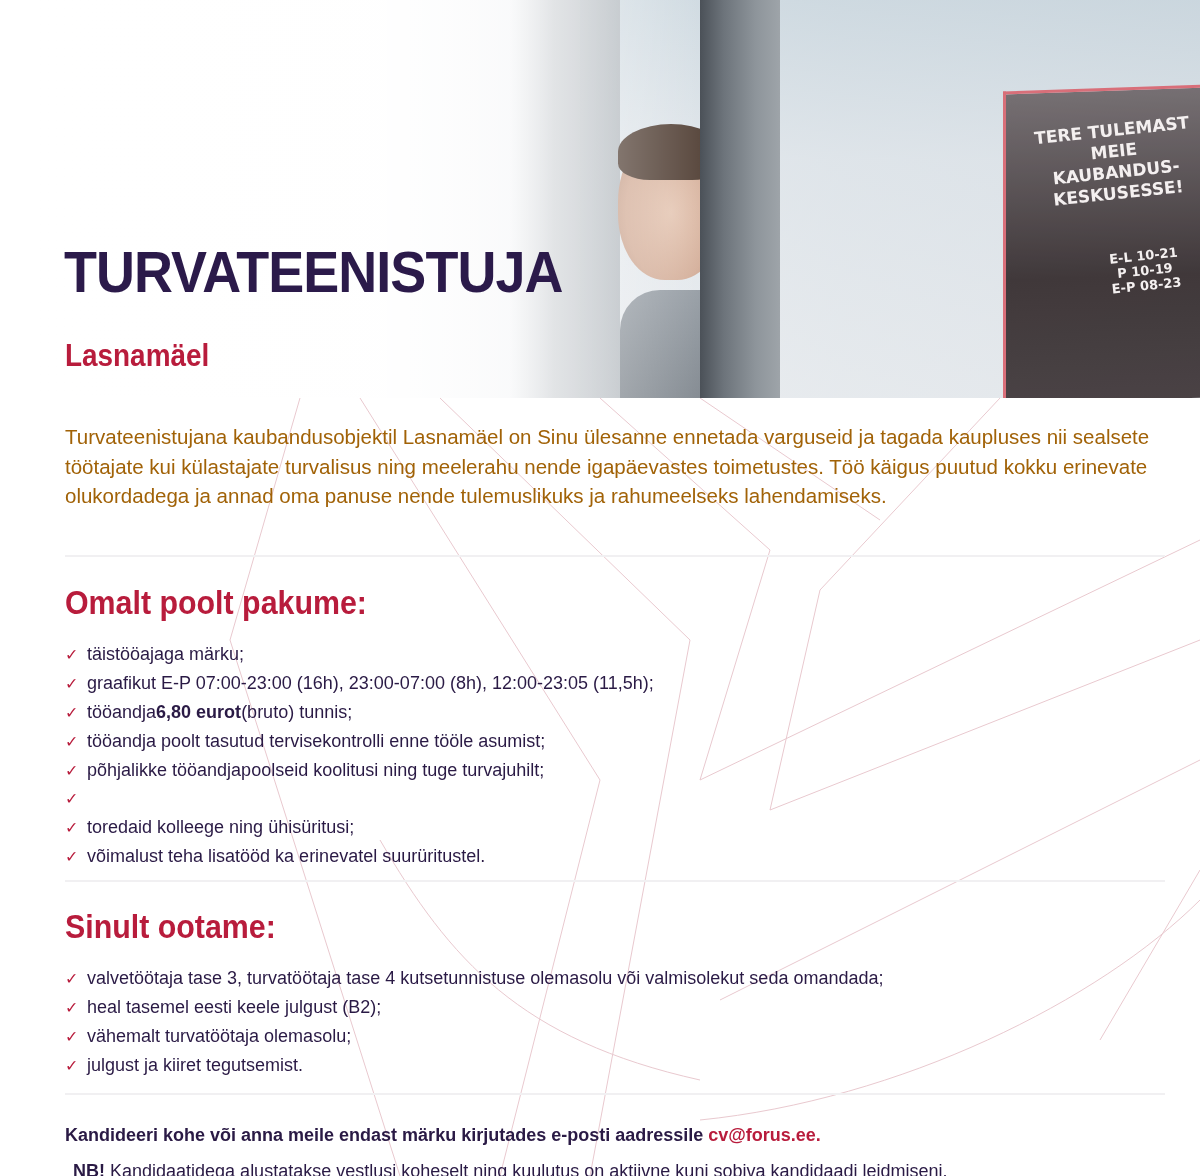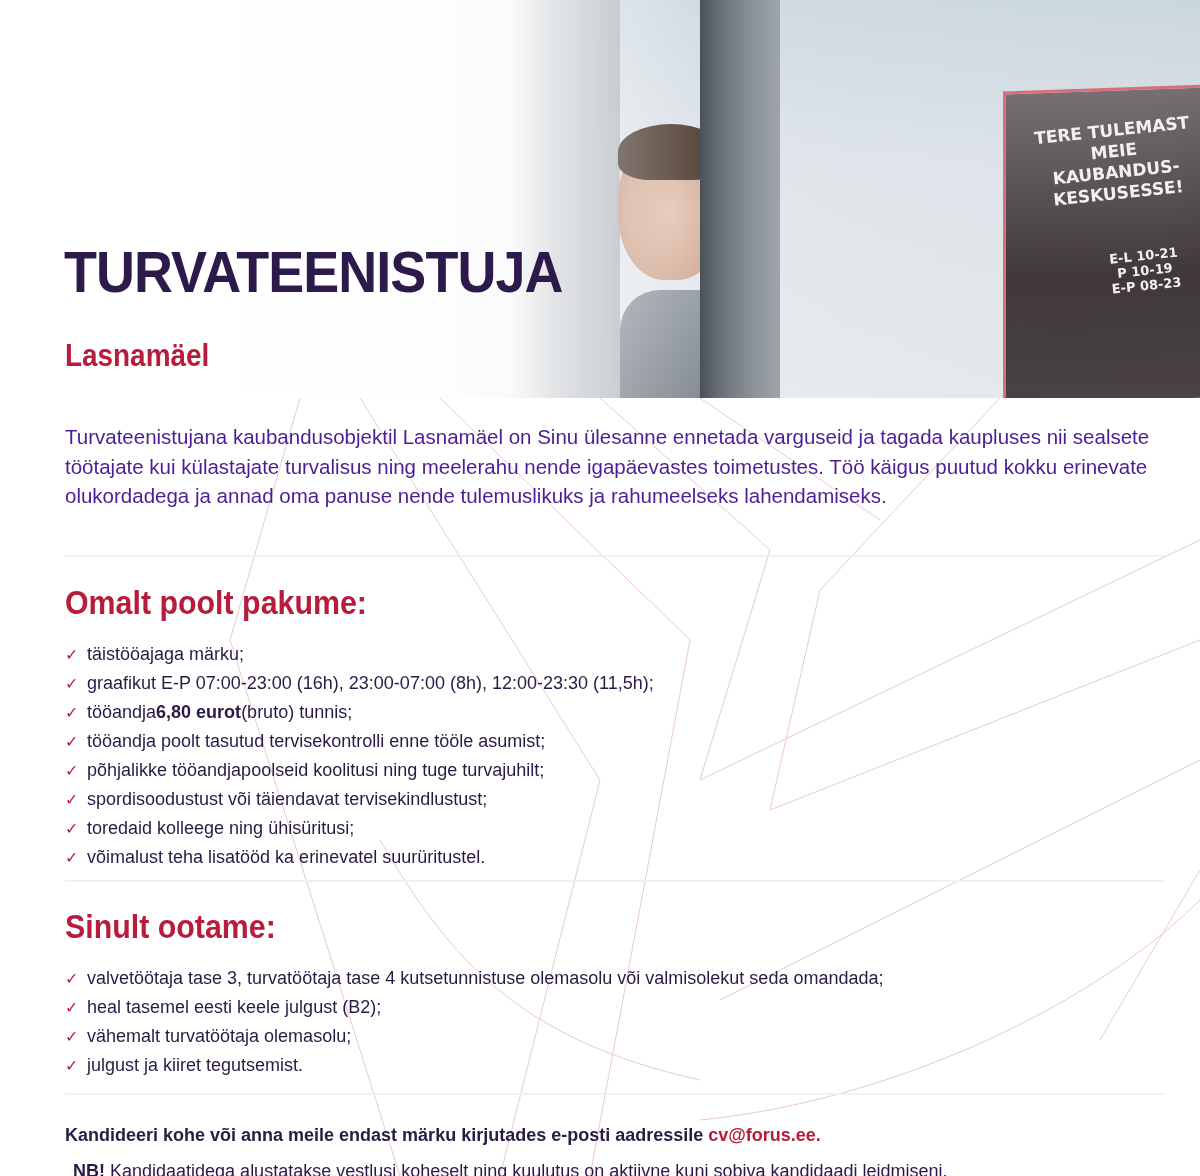--- a/index.html
+++ b/index.html
@@ -78,21 +78,21 @@
   }
   .subtitle {
     position: absolute; left: 65px; top: 338px; margin: 0;
     font-family: "Liberation Sans", sans-serif; font-weight: bold;
     font-size: 31px; color: #b81c3c;
     transform: scaleX(0.9); transform-origin: left;
   }
 
   .content { position: absolute; left: 65px; top: 422px; width: 1100px; }
   .intro {
-    margin: 0; font-size: 20.5px; line-height: 29.5px; color: #4c1d95;
+    margin: 0; font-size: 20.5px; line-height: 29.5px; color: #a16207;
     font-family: "Liberation Sans", sans-serif;
   }
   .divider { position: absolute; left: 65px; width: 1100px; height: 2px; background: #f1f0f2; }
 
   .section-heading {
     position: absolute; left: 65px; margin: 0;
     font-family: "Liberation Sans", sans-serif; font-weight: bold;
     font-size: 33px; color: #b81c3c;
     transform: scaleX(0.92); transform-origin: left;
   }
@@ -164,39 +164,38 @@
 <div class="divider" style="top:555px;"></div>
 
 <h3 class="section-heading" style="top:584px;">Omalt poolt pakume:</h3>
 <ul class="checklist" style="top:640px;">
   <li>
       <span class="check">✓</span>
       <span>täistööajaga märku;</span>
     </li>
   <li>
       <span class="check">✓</span>
-      <span>graafikut E-P 07:00-23:00 (16h), 23:00-07:00 (8h), 12:00-23:30 (11,5h);</span>
+      <span>graafikut E-P 07:00-23:00 (16h), 23:00-07:00 (8h), 12:00-23:05 (11,5h);</span>
     </li>
   <li>
       <span class="check">✓</span>
       <span>tööandja </span>
       <span class="strong">6,80 eurot</span>
       <span> (bruto) tunnis;</span>
     </li>
   <li>
       <span class="check">✓</span>
       <span>tööandja poolt tasutud tervisekontrolli enne tööle asumist;</span>
     </li>
   <li>
       <span class="check">✓</span>
       <span>põhjalikke tööandjapoolseid koolitusi ning tuge turvajuhilt;</span>
     </li>
   <li>
       <span class="check">✓</span>
-      <span>spordisoodustust või täiendavat tervisekindlustust;</span>
     </li>
   <li>
       <span class="check">✓</span>
       <span>toredaid kolleege ning ühisüritusi;</span>
     </li>
   <li>
       <span class="check">✓</span>
       <span>võimalust teha lisatööd ka erinevatel suurüritustel.</span>
     </li>
 </ul>

